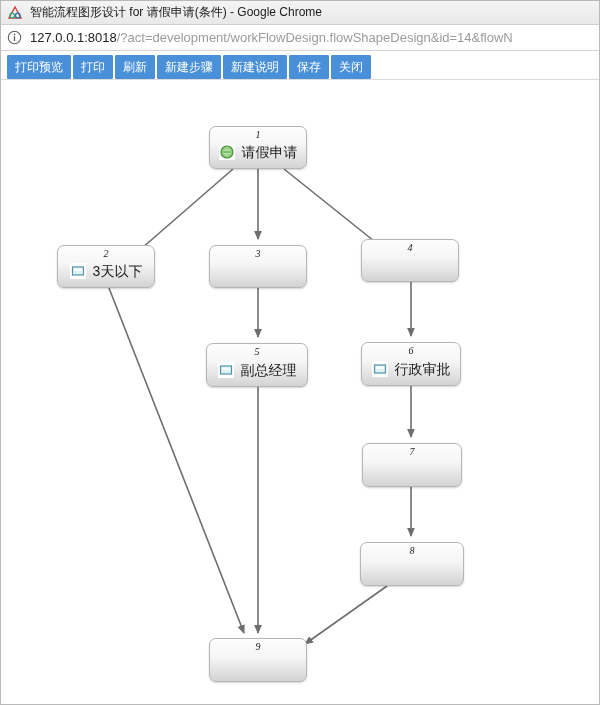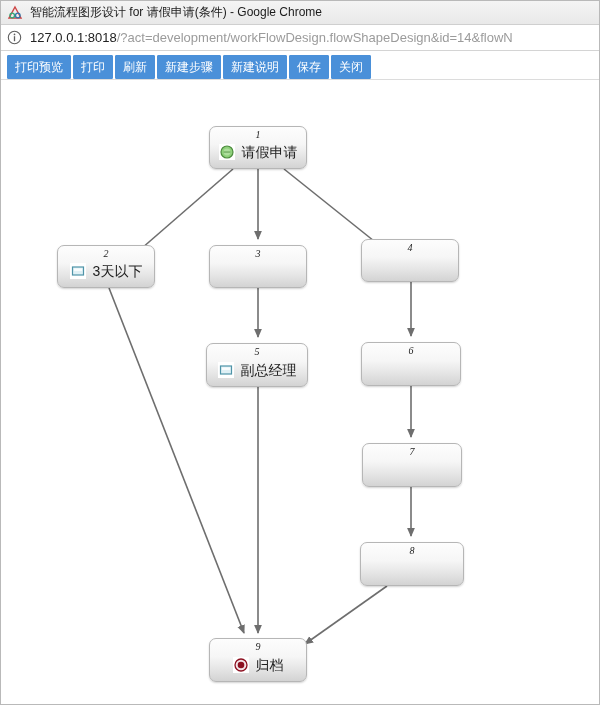--- a/index.html
+++ b/index.html
@@ -213,35 +213,35 @@
               <span class="ico"><svg width="16" height="16" viewBox="0 0 16 16">
                   <rect x="0" y="0" width="16" height="16" fill="#ffffff"></rect>
                   <rect x="2.5" y="4" width="11" height="8" fill="#dff0f5" stroke="#4f94a8" stroke-width="1.2"></rect>
                   <rect x="4" y="5.5" width="8" height="2.4" fill="#ffffff" opacity="0.85"></rect>
                 </svg></span>
               <span class="label">副总经理</span>
             </div>
           </div>
           <div class="node" style="left: 360px; top: 262px; width: 100px; height: 44px;">
             <div class="num">6</div>
+            <div class="row">
+              <span class="ico"><svg width="16" height="16" viewBox="0 0 16 16">
+                  <rect x="0" y="0" width="16" height="16" fill="#ffffff"></rect>
+                  <rect x="2.5" y="4" width="11" height="8" fill="#dff0f5" stroke="#4f94a8" stroke-width="1.2"></rect>
+                  <rect x="4" y="5.5" width="8" height="2.4" fill="#ffffff" opacity="0.85"></rect>
+                </svg></span>
+              <span class="label">行政审批</span>
+            </div>
           </div>
           <div class="node" style="left: 361px; top: 363px; width: 100px; height: 44px;">
             <div class="num">7</div>
           </div>
           <div class="node" style="left: 359px; top: 462px; width: 104px; height: 44px;">
             <div class="num">8</div>
           </div>
           <div class="node" style="left: 208px; top: 558px; width: 98px; height: 44px;">
             <div class="num">9</div>
-            <div class="row">
-              <span class="ico"><svg width="16" height="16" viewBox="0 0 16 16">
-                  <rect x="0" y="0" width="16" height="16" fill="#ffffff"></rect>
-                  <circle cx="8" cy="8" r="6" fill="#f2e3e6" stroke="#8c1020" stroke-width="1.3"></circle>
-                  <circle cx="8" cy="8" r="3.3" fill="#8c1020"></circle>
-                </svg></span>
-              <span class="label">归档</span>
-            </div>
           </div>
         </div>
     </div>
 
   </div>
 </div>
 
 </body></html>

